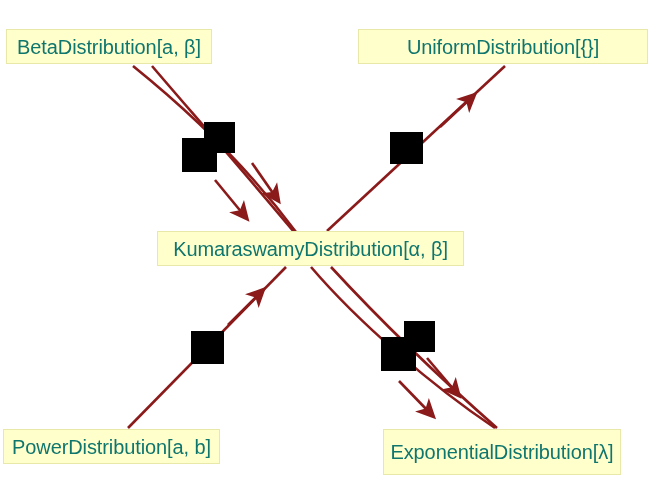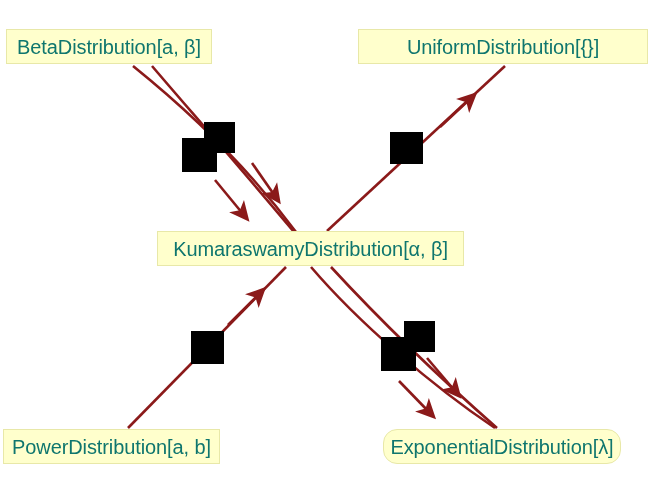--- a/index.html
+++ b/index.html
@@ -45,21 +45,21 @@
   }
   .marker {
     position: absolute;
     background: #000000;
   }
   
   #node-beta        { left: 6px;   top: 29px;  width: 206px; height: 35px; }
   #node-uniform     { left: 358px; top: 29px;  width: 290px; height: 35px; text-align: right; }
   #node-kumaraswamy { left: 157px; top: 231px; width: 307px; height: 35px; text-align: right; }
   #node-power       { left: 3px;   top: 429px; width: 217px; height: 35px; }
-  #node-exponential { left: 383px; top: 429px; width: 238px; height: 35px; border-radius: 14px; }
+  #node-exponential { left: 383px; top: 429px; width: 238px; height: 46px; }
 
   
   #marker-beta-back  { left: 204px; top: 122px; width: 31px;  height: 31px; }
   #marker-beta-front { left: 182px; top: 138px; width: 35px;  height: 34px; }
   #marker-uniform    { left: 390px; top: 132px; width: 33px;  height: 32px; }
   #marker-power      { left: 191px; top: 331px; width: 33px;  height: 33px; }
   #marker-exp-back   { left: 404px; top: 321px; width: 31px;  height: 31px; }
   #marker-exp-front  { left: 381px; top: 337px; width: 35px;  height: 34px; }
 </style>
 </head>

